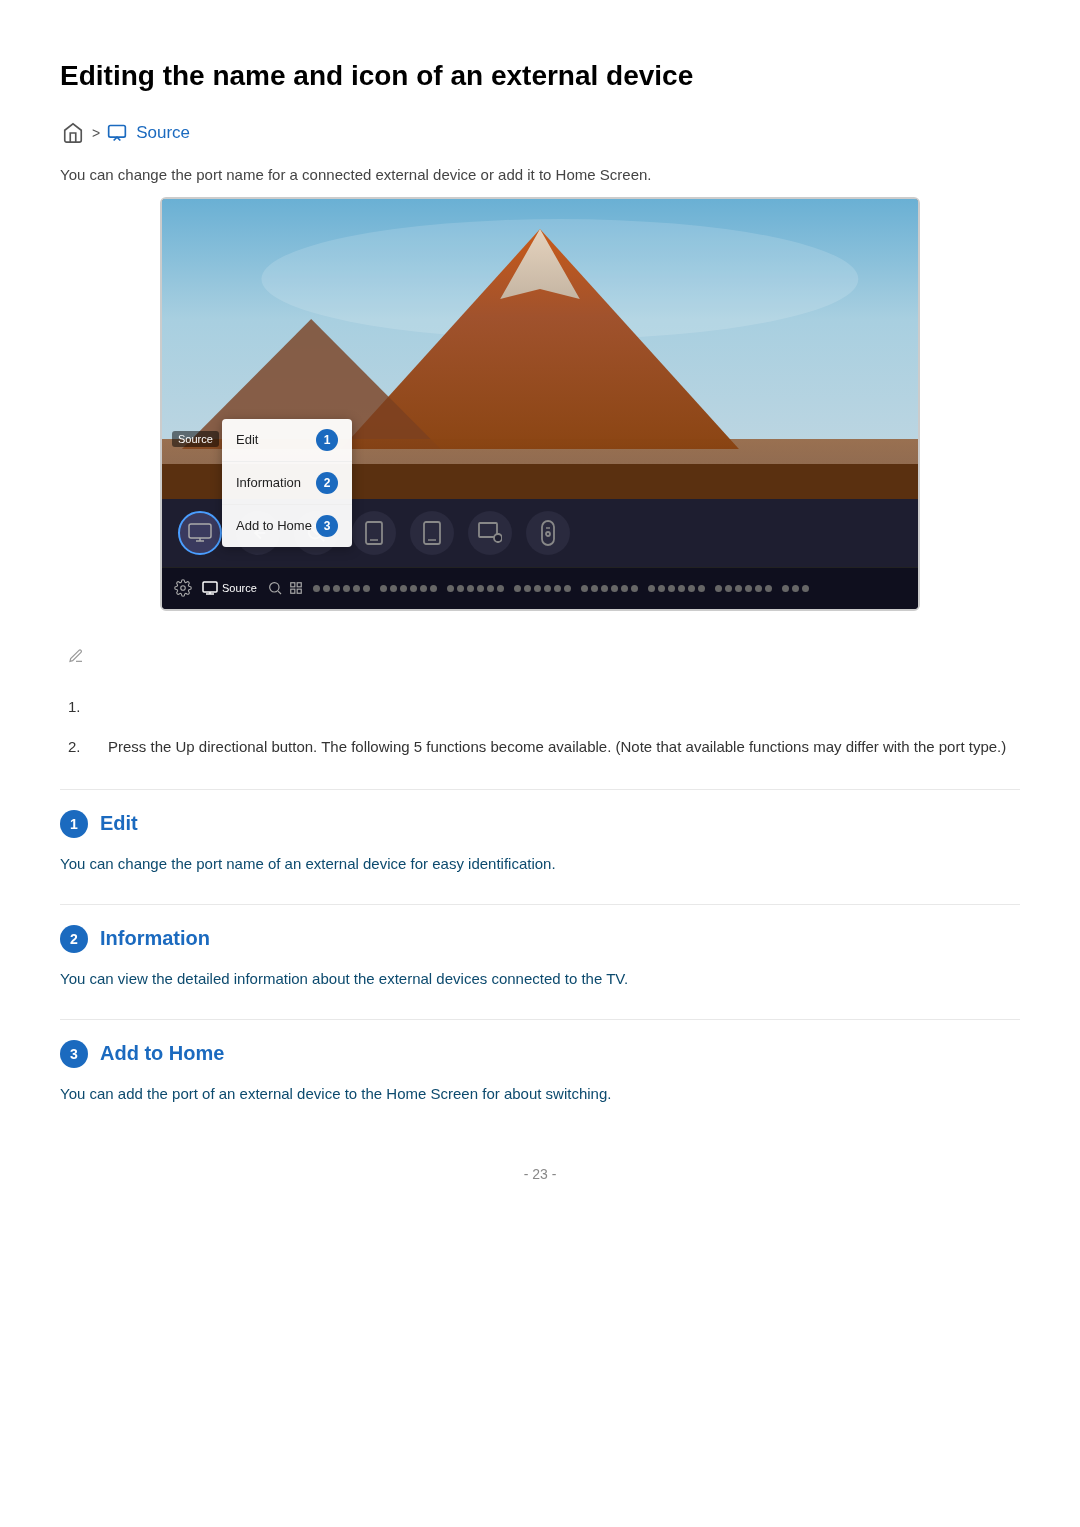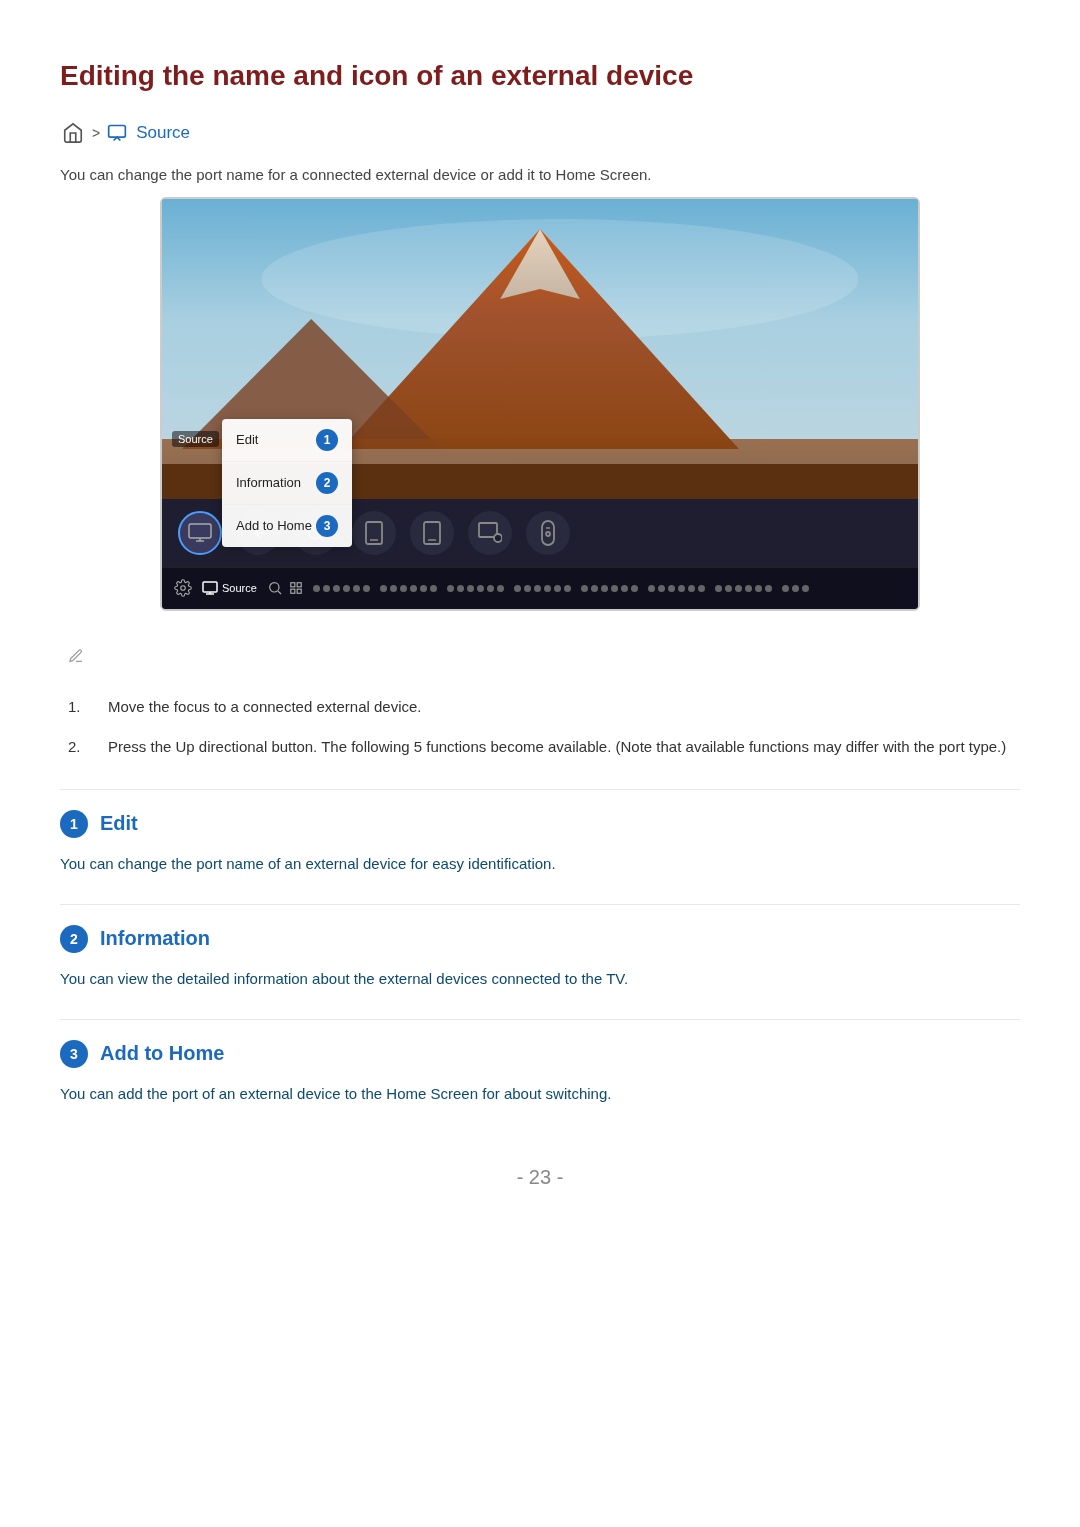--- a/index.html
+++ b/index.html
@@ -8,21 +8,21 @@
       font-family: 'Arial', sans-serif;
       color: #333;
       width: 1080px;
       min-height: 1527px;
       padding: 40px 60px 60px 60px;
     }
 
     h1.page-title {
       font-size: 28px;
       font-weight: 600;
-      color: #7f1d1d;
+      color: #000000;
       margin-bottom: 28px;
       margin-top: 20px;
     }
 
     .breadcrumb {
       display: flex;
       align-items: center;
       gap: 6px;
       margin-bottom: 18px;
       font-size: 17px;
@@ -242,21 +242,21 @@
     }
 
     .divider {
       border: none;
       border-top: 1px solid #e8e8e8;
       margin: 20px 0;
     }
 
     .page-number {
       text-align: center;
-      font-size: 20px;
+      font-size: 14px;
       color: #888;
       margin-top: 60px;
     }
 
     
     .tv-icons-row {
       display: flex;
       align-items: center;
       gap: 14px;
       padding: 12px 16px;
@@ -539,21 +539,20 @@
     <svg width="16" height="16" viewBox="0 0 24 24" fill="none" stroke="#999" stroke-width="1.8">
       <path d="M12 20h9"></path>
         <path d="M16.5 3.5a2.121 2.121 0 013 3L7 19l-4 1 1-4L16.5 3.5z"></path>
     </svg>
   </span>
 </div>
 
 <div class="numbered-list">
   <div class="numbered-item">
     <span class="num">1.</span>
-    <span>Move the focus to a connected external device.</span>
   </div>
   <div class="numbered-item">
     <span class="num">2.</span>
     <span>Press the Up directional button. The following 5 functions become available. (Note that available functions may differ with the port type.)</span>
   </div>
 </div>
 
 <hr class="divider">
 
 <div class="section-heading">

